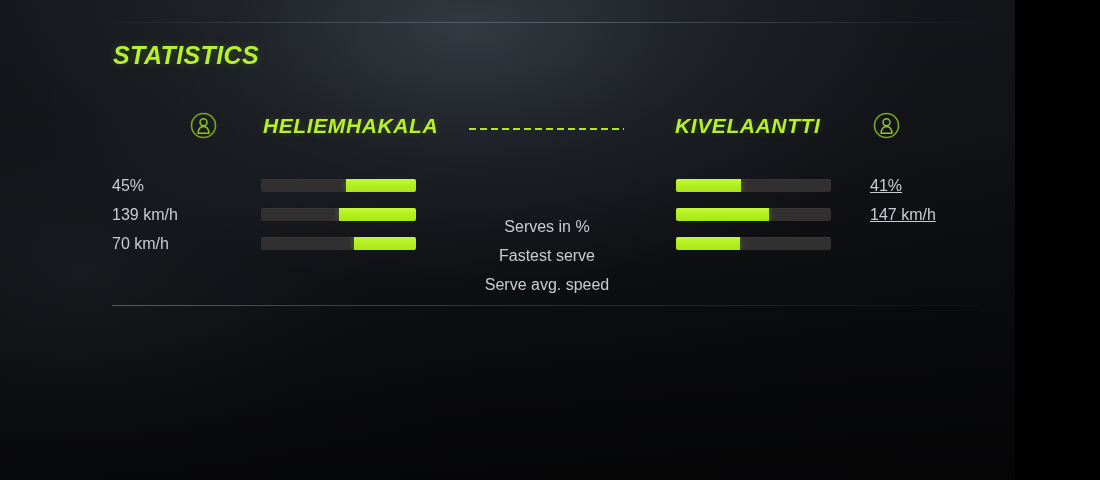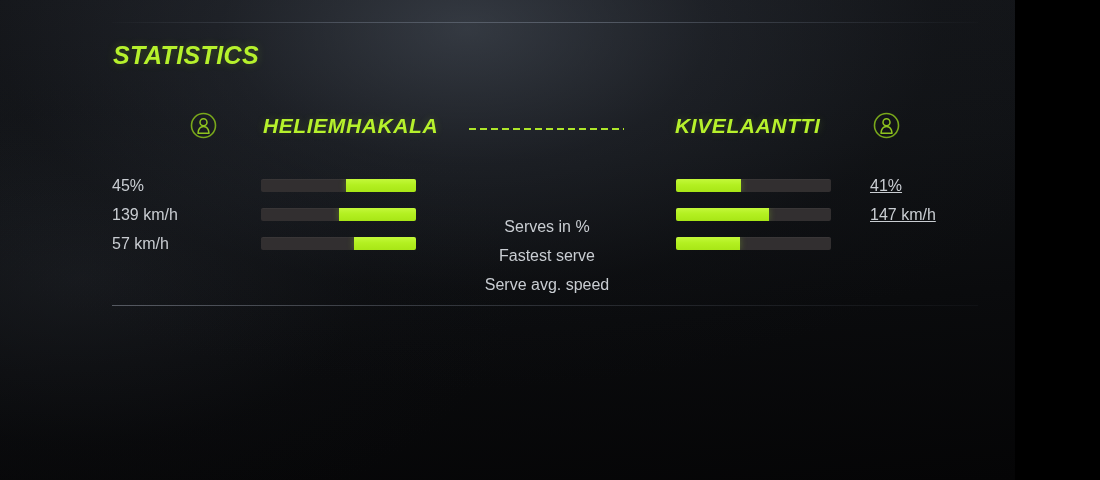--- a/index.html
+++ b/index.html
@@ -222,21 +222,21 @@
         <span class="fill" style="width: 50%;"></span>
       </span>
       <span class="label">Fastest serve</span>
       <span class="bar bar-right">
         <span class="fill" style="width: 60%;"></span>
       </span>
       <span class="val val-right">147 km/h</span>
     </div>
 
     <div class="stat-row">
-      <span class="val val-left">57 km/h</span>
+      <span class="val val-left">70 km/h</span>
       <span class="bar bar-left">
         <span class="fill" style="width: 40%;"></span>
       </span>
       <span class="label">Serve avg. speed</span>
       <span class="bar bar-right">
         <span class="fill" style="width: 41%;"></span>
       </span>
     </div>
 
   </div>

